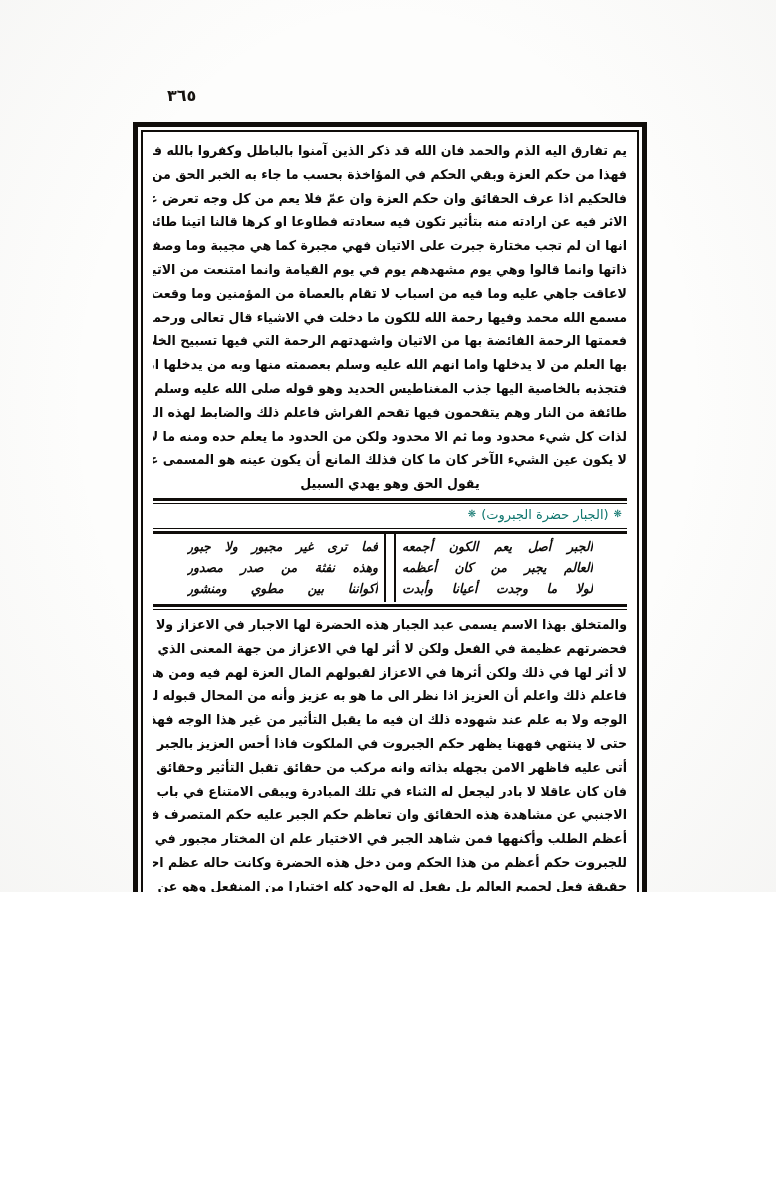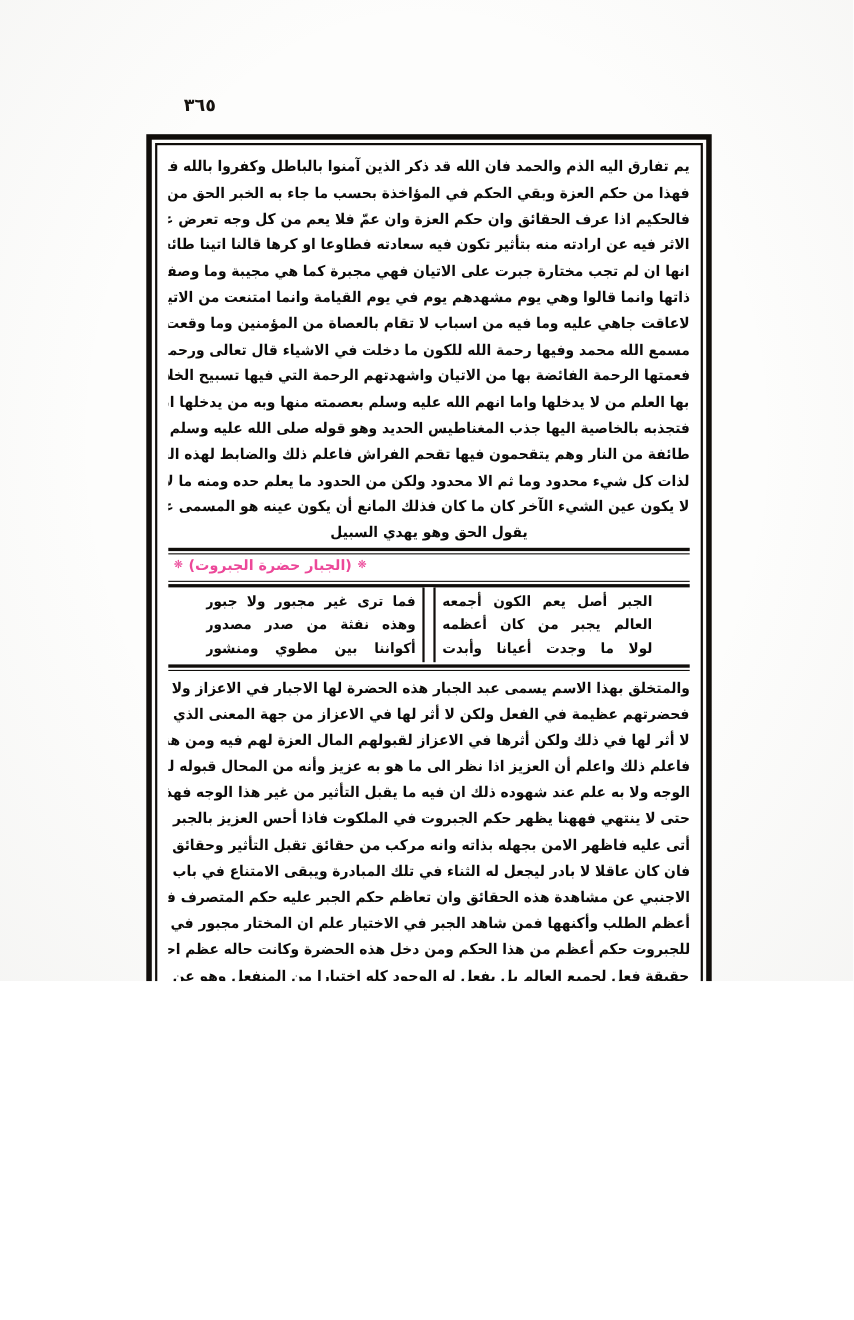--- a/index.html
+++ b/index.html
@@ -110,34 +110,35 @@
     width: 100%;
     border-collapse: collapse;
     direction: rtl;
     table-layout: fixed;
   }
   #poem-table td {
     padding: 0;
     vertical-align: middle;
   }
   .tbl-head {
-    text-align: left;
+    text-align: right;
     font-size: 13px;
-    font-weight: 700;
-    color: #ec4899;
+    font-weight: 400;
+    color: #0f766e;
     padding: 3px 0 4px 0 !important;
     white-space: nowrap;
   }
   .tbl-head .star {
     font-size: 10px;
     vertical-align: 2px;
     margin: 0 5px;
   }
   .verse-cell {
     padding: 2px 6px 3px 6px !important;
+    font-style: italic;
   }
   .vline {
     font-size: 12.4px;
     line-height: 21px;
     height: 21px;
     white-space: nowrap;
     overflow: hidden;
     text-align: justify;
     text-align-last: justify;
     font-weight: 600;

